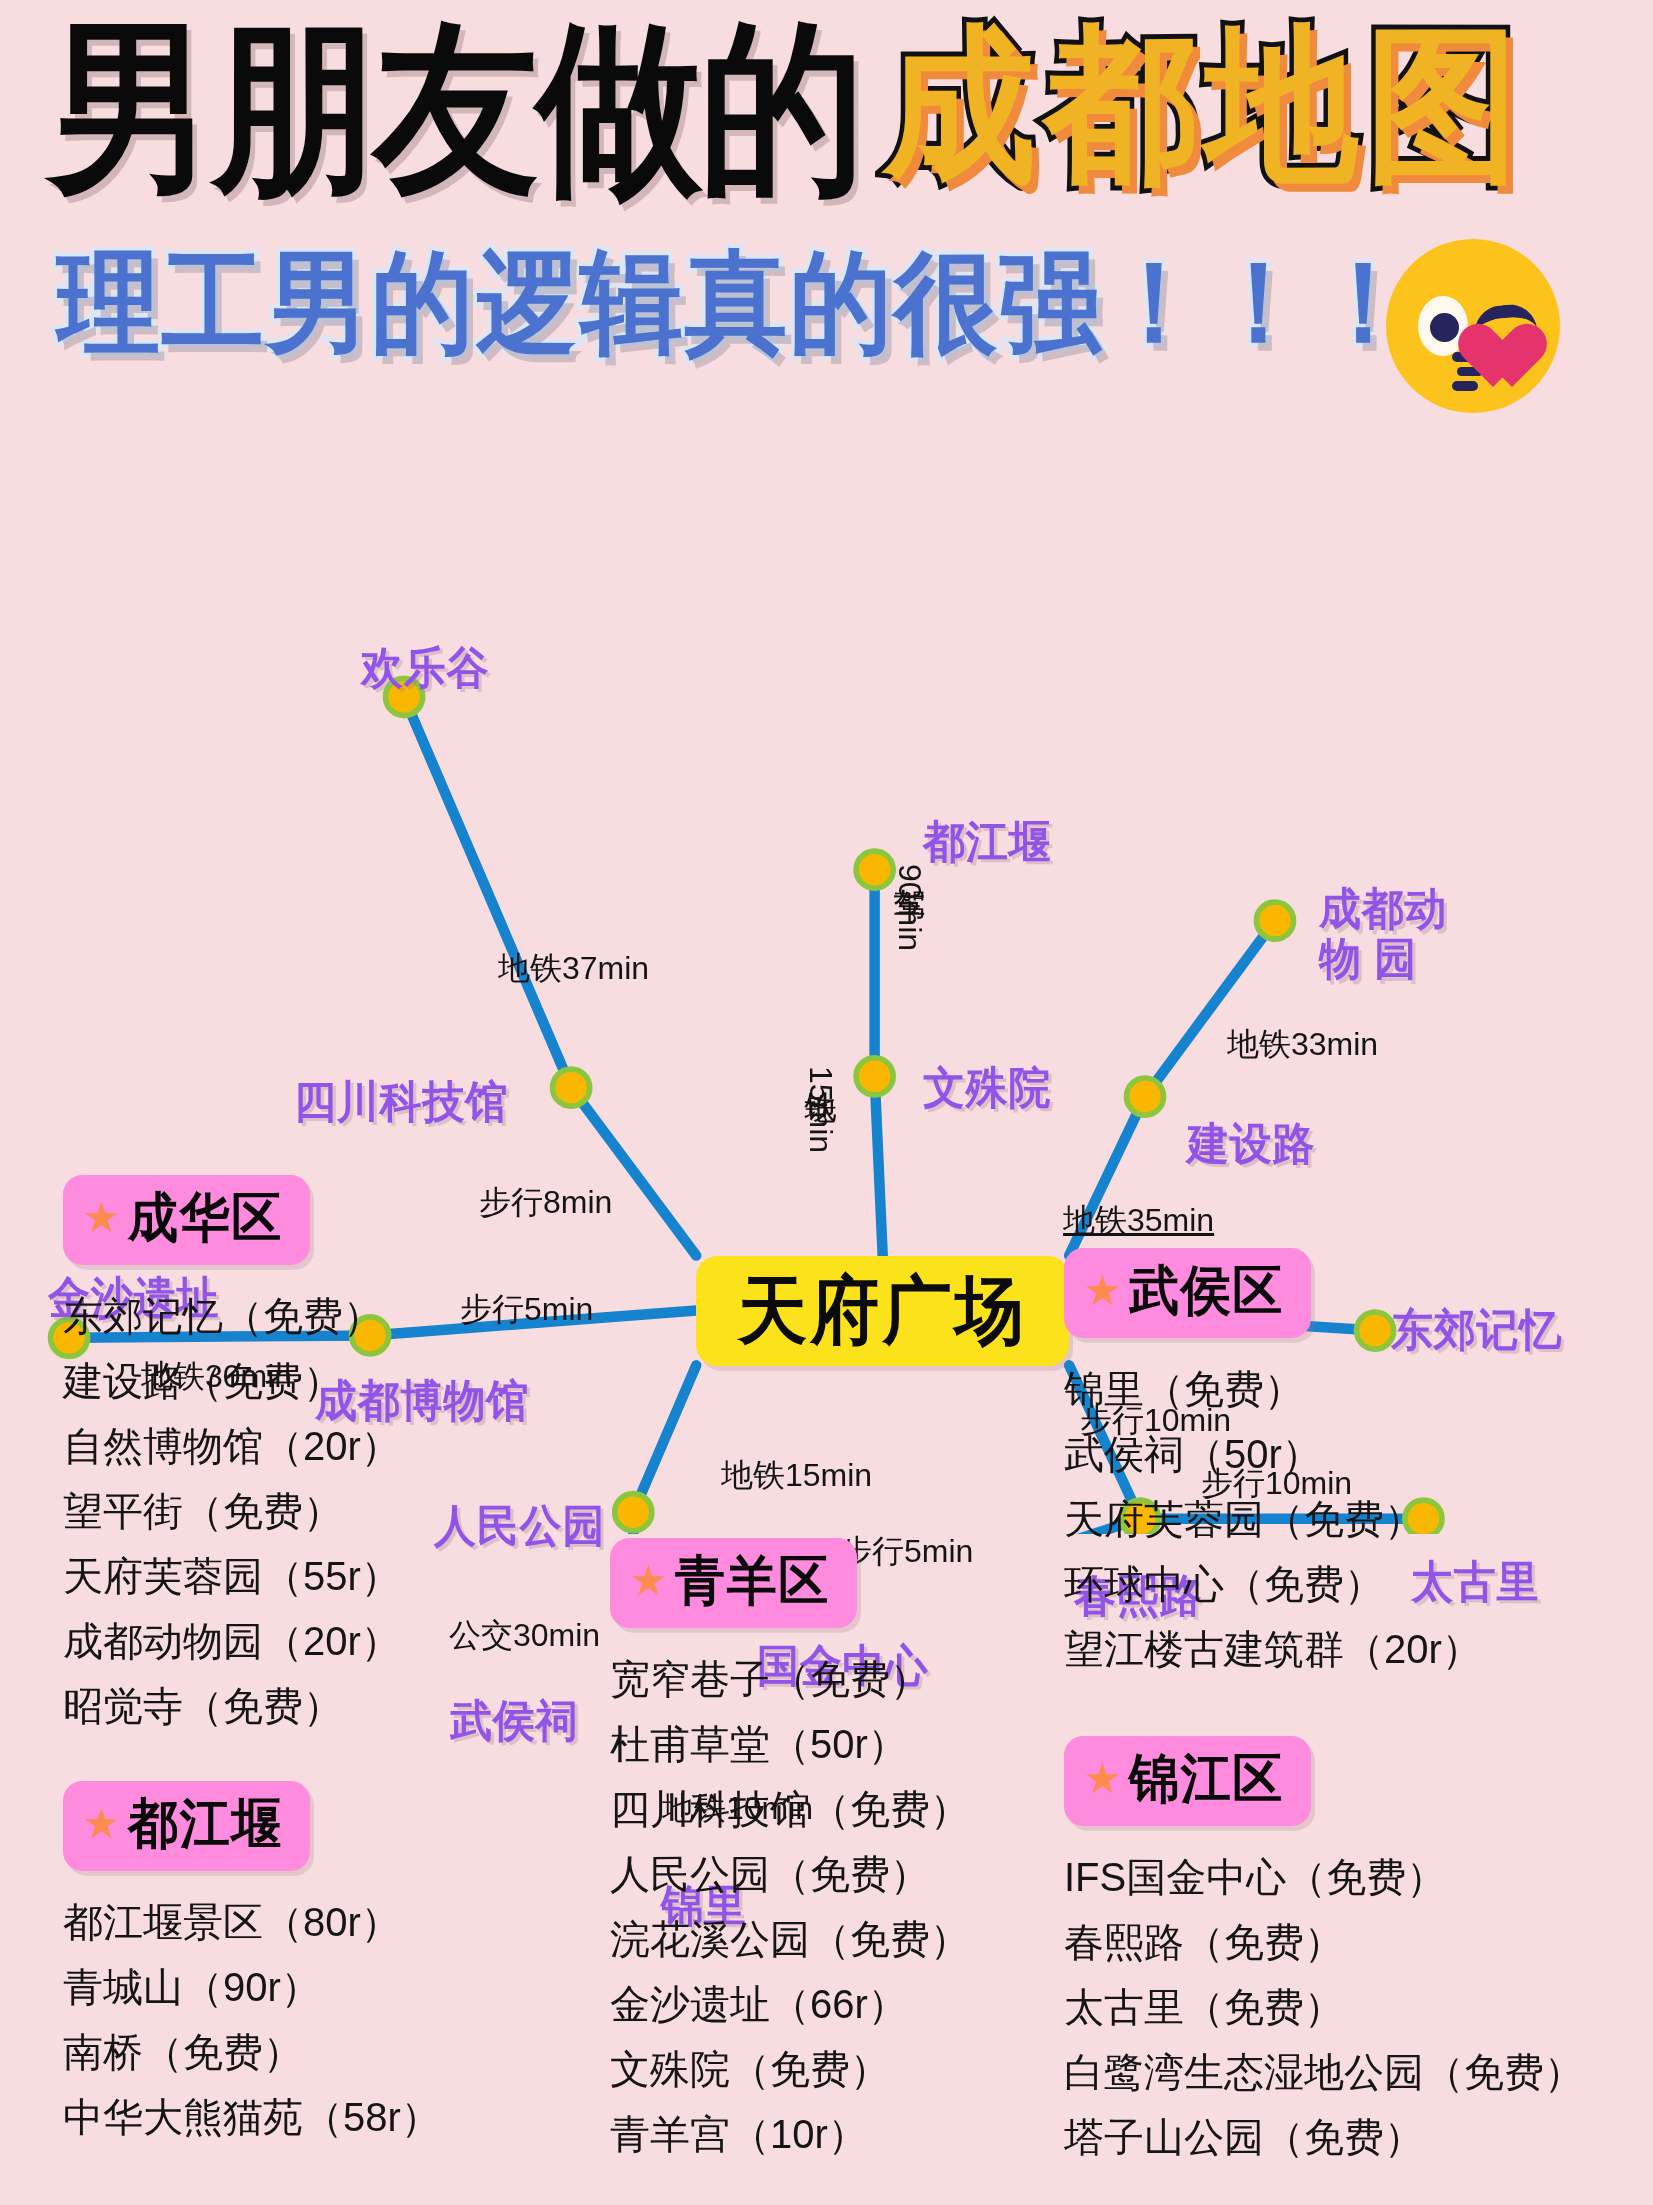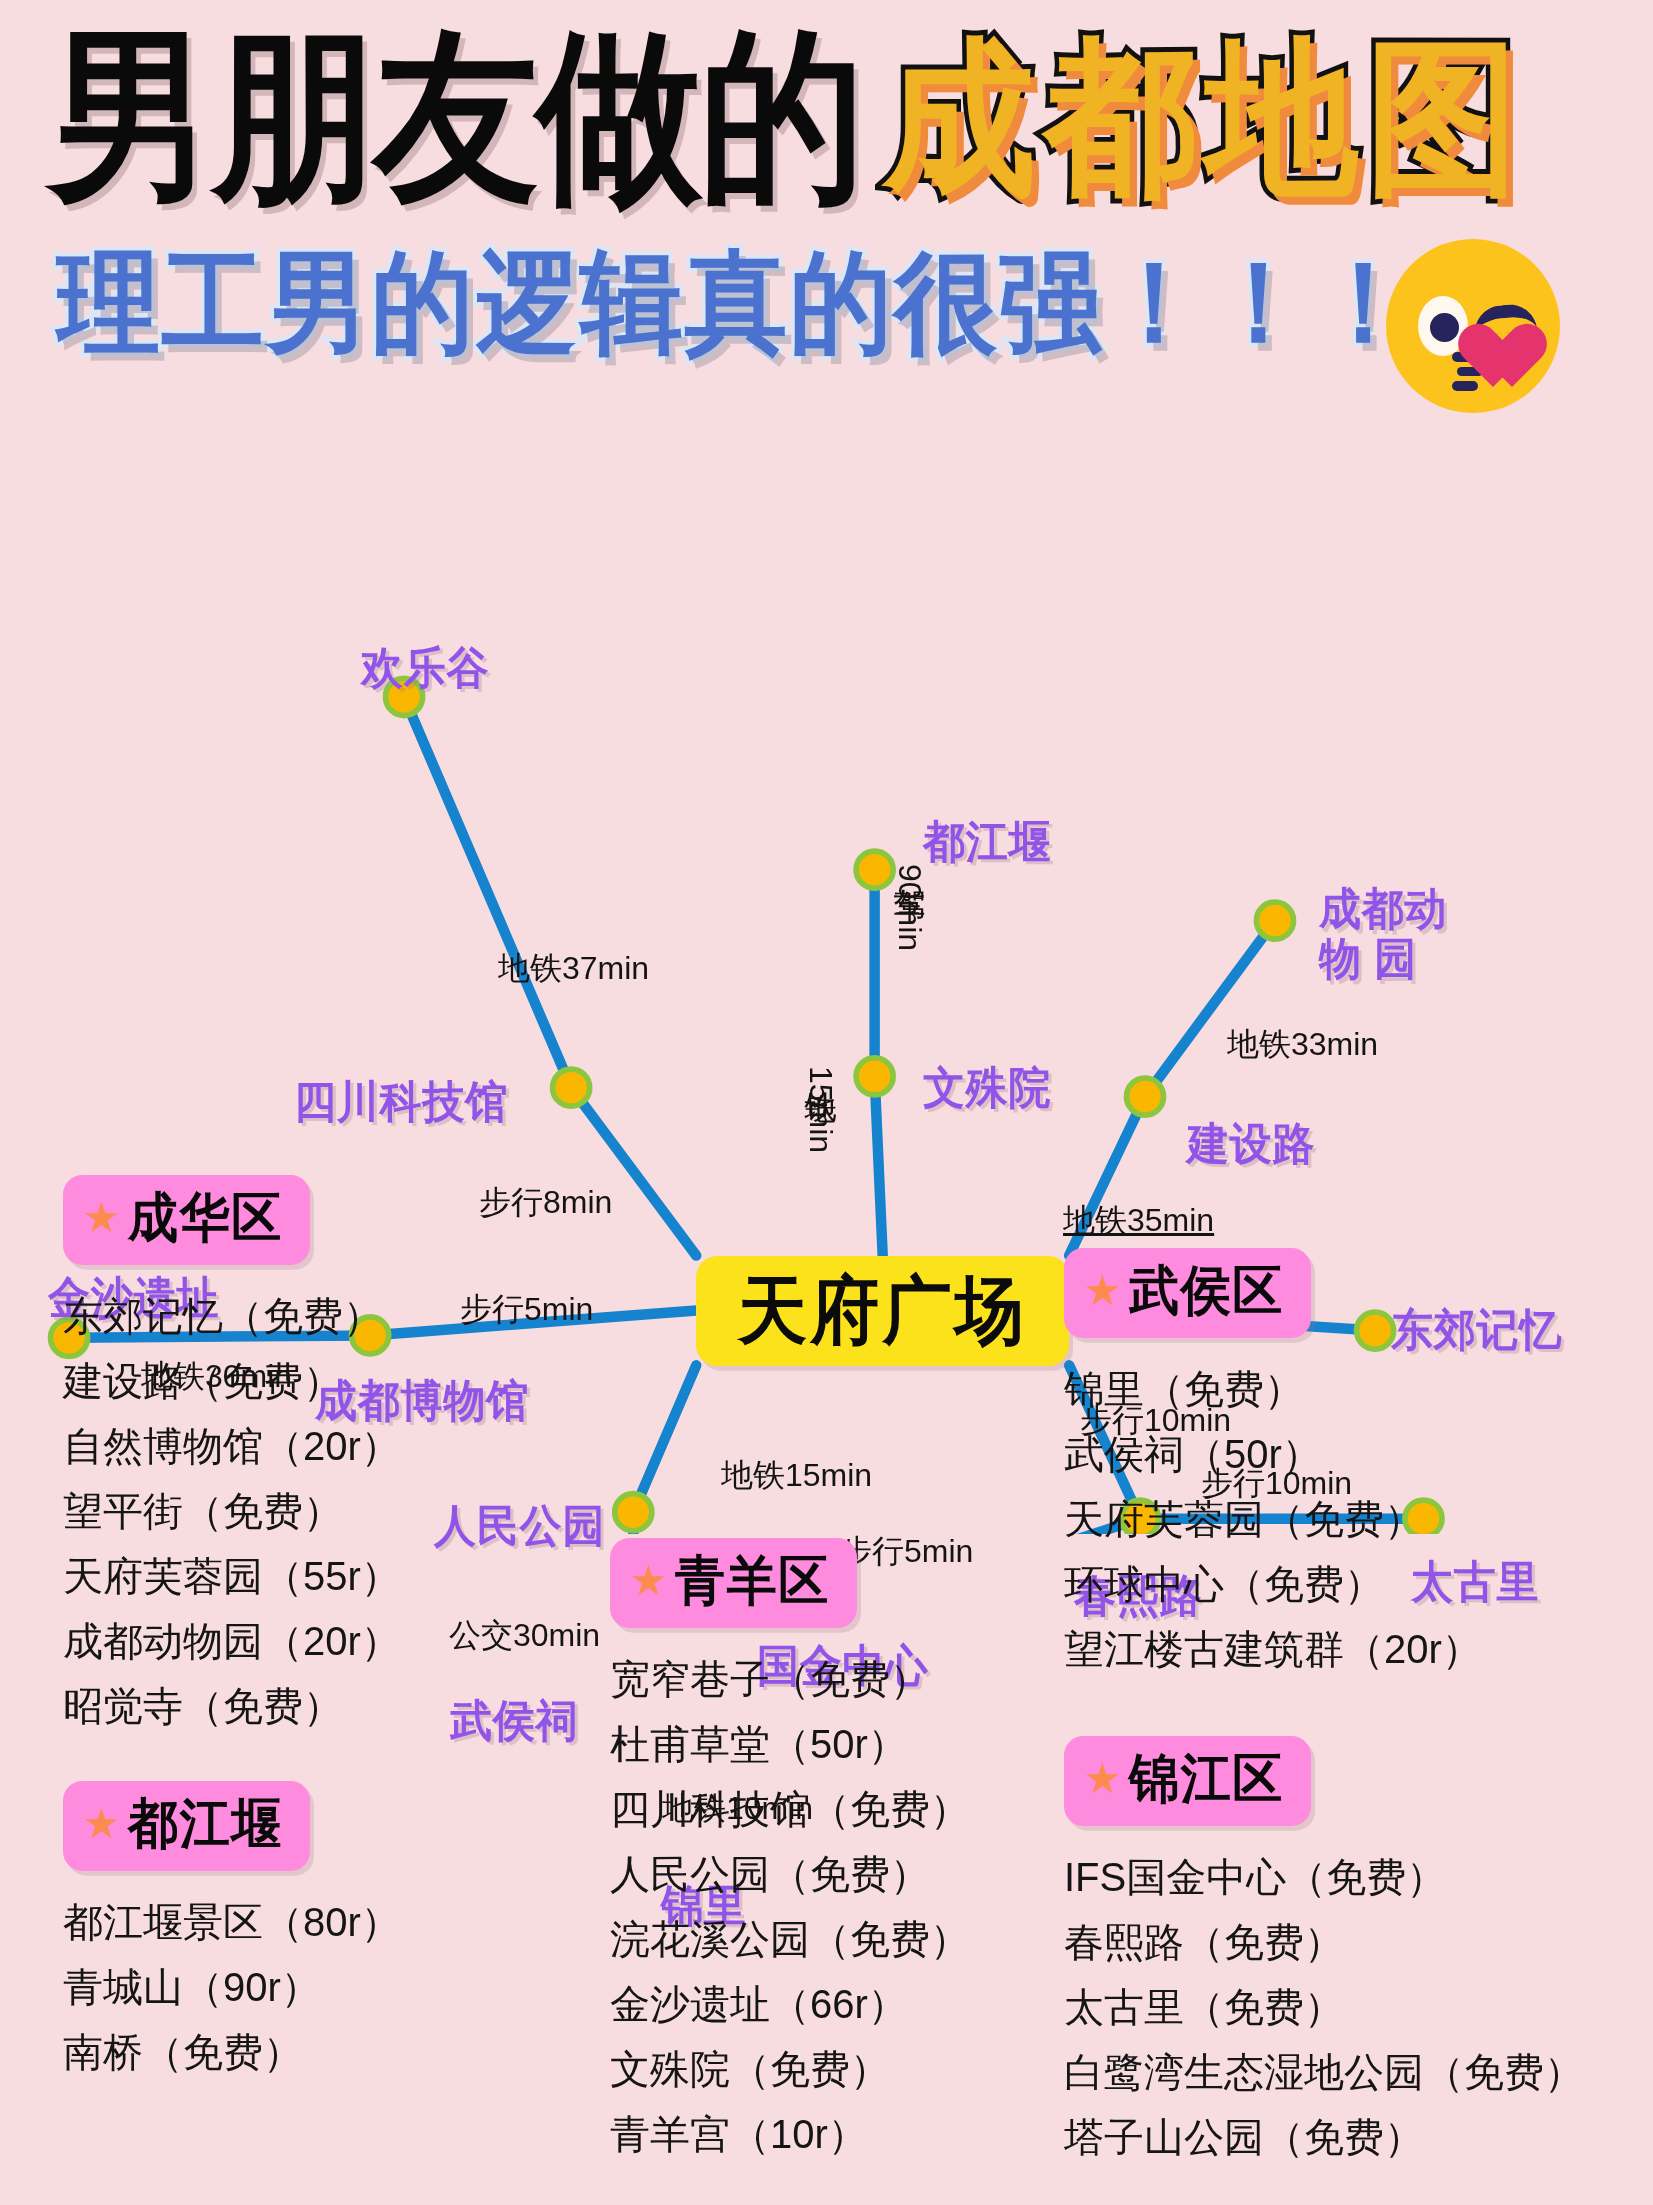--- a/index.html
+++ b/index.html
@@ -6,21 +6,21 @@
   body{
     width:1654px;height:2205px;
     background:#F8DDE0;
     font-family:"Liberation Sans","DejaVu Sans",sans-serif;
     overflow:hidden;
     position:relative;
   }
   .page{position:relative;width:1654px;height:2205px;}
 
   
-  .title-row{position:absolute;left:48px;top:24px;width:1599px;height:186px;display:flex;align-items:center;}
+  .title-row{position:absolute;left:48px;top:24px;width:1599px;height:186px;display:flex;align-items:flex-start;}
   .title-black{
     font-size:166px;line-height:170px;font-weight:700;color:#0A0A0A;
     letter-spacing:-3.2px;
     transform:scaleY(1.12);
     transform-origin:left center;
     text-shadow:4.8px 5.7px 0 rgba(140,110,115,0.35);
     white-space:nowrap;
   }
   .title-yellow{
     font-size:153px;line-height:161px;font-weight:700;color:#F0B323;
@@ -202,20 +202,21 @@
 
   <div class="panel" style="left:63px;top:1781px;">
     <div class="badge">
       <span class="star">★</span>
       <span class="btxt">都江堰</span>
     </div>
     <div class="plist">
       <div class="row">都江堰景区（80r）</div>
       <div class="row">青城山（90r）</div>
       <div class="row">南桥（免费）</div>
+      <div class="row">中华大熊猫苑（58r）</div>
     </div>
   </div>
 
   <div class="panel" style="left:610px;top:1538px;">
     <div class="badge">
       <span class="star">★</span>
       <span class="btxt">青羊区</span>
     </div>
     <div class="plist">
       <div class="row">宽窄巷子（免费）</div>

